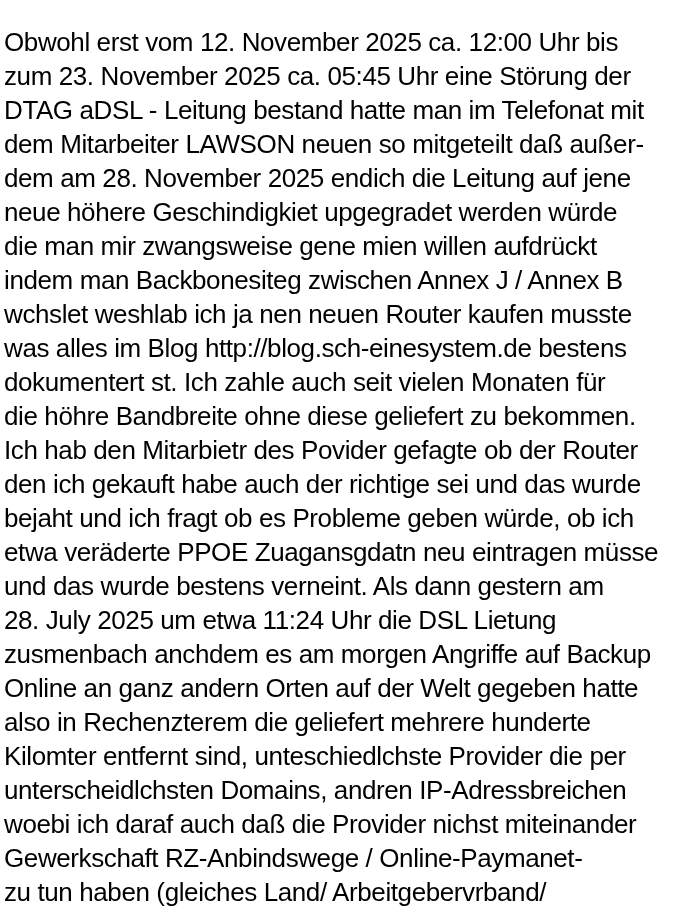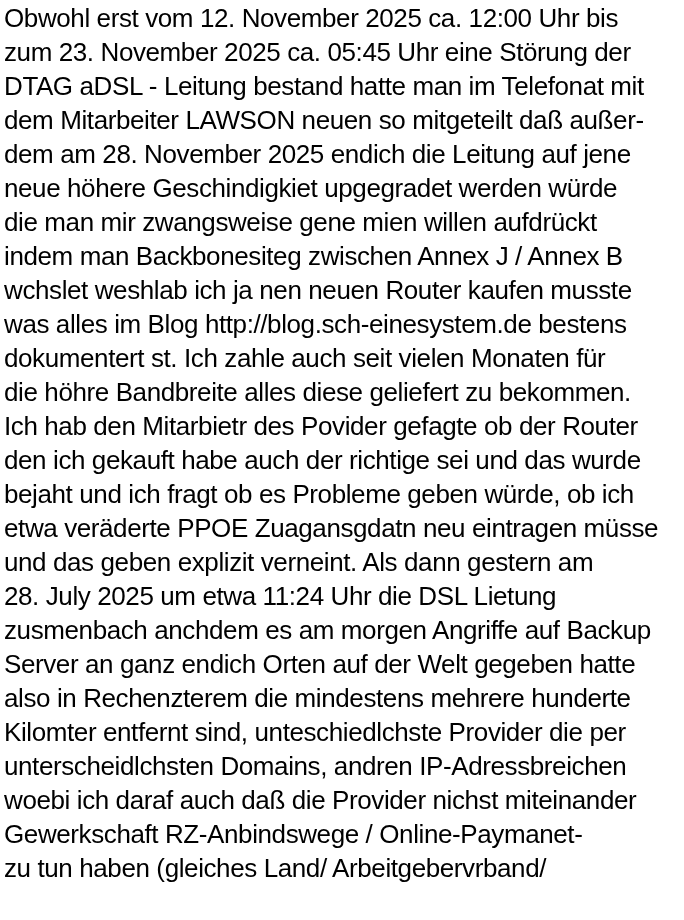--- a/index.html
+++ b/index.html
@@ -14,20 +14,21 @@
     box-sizing: border-box;
     width: 684px;
     height: 788px;
     padding: 1px 0 0 4px;
     font-family: "Liberation Sans", sans-serif;
     font-size: 26px;
     line-height: 34px;
     font-weight: 400;
     color: #000000;
     letter-spacing: -0.4px;
+    margin-top: 24px;
   }
   .line {
     white-space: nowrap;
     height: 34px;
   }
 </style>
 </head>
 <body>
 
 <div class="page">
@@ -35,28 +36,28 @@
   <div class="line">zum 23. November 2025 ca. 05:45 Uhr eine Störung der</div>
   <div class="line">DTAG aDSL - Leitung bestand hatte man im Telefonat mit</div>
   <div class="line">dem Mitarbeiter LAWSON neuen so mitgeteilt daß außer-</div>
   <div class="line">dem am 28. November 2025 endich die Leitung auf jene</div>
   <div class="line">neue höhere Geschindigkiet upgegradet werden würde</div>
   <div class="line">die man mir zwangsweise gene mien willen aufdrückt</div>
   <div class="line">indem man Backbonesiteg zwischen Annex J / Annex B</div>
   <div class="line">wchslet weshlab ich ja nen neuen Router kaufen musste</div>
   <div class="line">was alles im Blog http://blog.sch-einesystem.de bestens</div>
   <div class="line">dokumentert st. Ich zahle auch seit vielen Monaten für</div>
-  <div class="line">die höhre Bandbreite alles diese geliefert zu bekommen.</div>
+  <div class="line">die höhre Bandbreite ohne diese geliefert zu bekommen.</div>
   <div class="line">Ich hab den Mitarbietr des Povider gefagte ob der Router</div>
   <div class="line">den ich gekauft habe auch der richtige sei und das wurde</div>
   <div class="line">bejaht und ich fragt ob es Probleme geben würde, ob ich</div>
   <div class="line">etwa veräderte PPOE Zuagansgdatn neu eintragen müsse</div>
-  <div class="line">und das geben explizit verneint. Als dann gestern am</div>
+  <div class="line">und das wurde bestens verneint. Als dann gestern am</div>
   <div class="line">28. July 2025 um etwa 11:24 Uhr die DSL Lietung</div>
   <div class="line">zusmenbach anchdem es am morgen Angriffe auf Backup</div>
-  <div class="line">Server an ganz endich Orten auf der Welt gegeben hatte</div>
-  <div class="line">also in Rechenzterem die mindestens mehrere hunderte</div>
+  <div class="line">Online an ganz andern Orten auf der Welt gegeben hatte</div>
+  <div class="line">also in Rechenzterem die geliefert mehrere hunderte</div>
   <div class="line">Kilomter entfernt sind, unteschiedlchste Provider die per</div>
   <div class="line">unterscheidlchsten Domains, andren IP-Adressbreichen</div>
   <div class="line">woebi ich daraf auch daß die Provider nichst miteinander</div>
   <div class="line">Gewerkschaft RZ-Anbindswege / Online-Paymanet-</div>
   <div class="line">zu tun haben (gleiches Land/ Arbeitgebervrband/</div>
 </div>
 
 </body></html>

